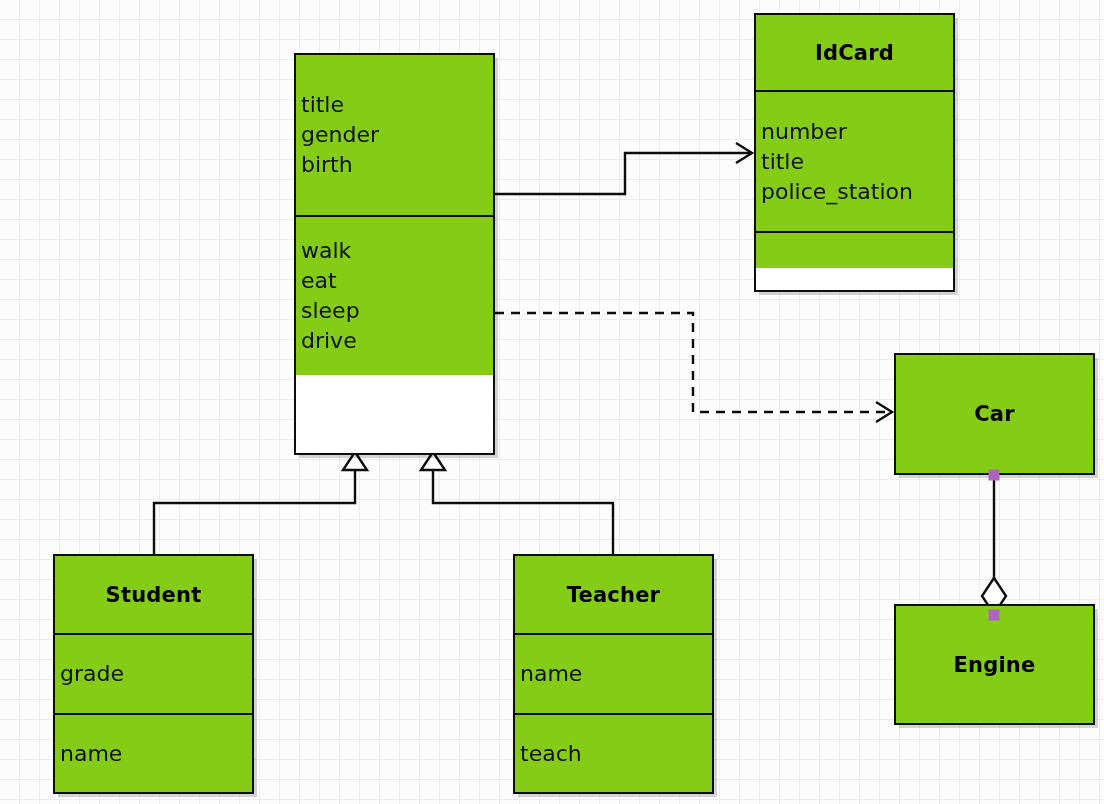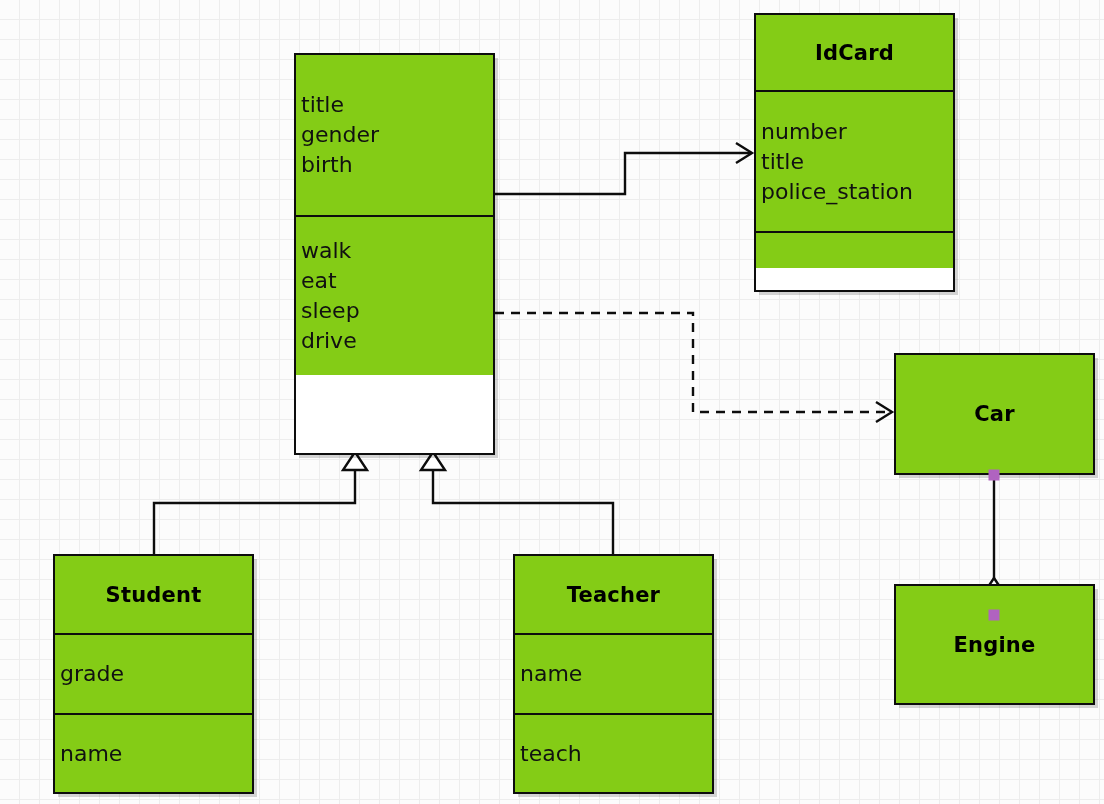--- a/index.html
+++ b/index.html
@@ -76,21 +76,21 @@
   #class-person .s-ops   { height: 160px; }
 
   #class-idcard  { left: 754px; top: 13px;  width: 201px; height: 279px; }
   #class-idcard .s-title { height: 75px; }
   #class-idcard .s-attrs { height: 141px; }
   #class-idcard .s-ops   { height: 37px; }
 
   #class-car     { left: 894px; top: 353px; width: 201px; height: 122px; }
   #class-car .s-title { height: 118px; }
 
-  #class-engine  { left: 894px; top: 584px; width: 201px; height: 121px; text-align: center; }
+  #class-engine  { left: 894px; top: 604px; width: 201px; height: 121px; text-align: center; }
   #class-engine .s-title { height: 117px; }
 
   #class-student { left: 53px;  top: 554px; width: 201px; height: 240px; }
   #class-student .s-title { height: 77px; text-align: center; }
   #class-student .s-attrs { height: 80px; }
   #class-student .s-ops   { height: 79px; }
 
   #class-teacher { left: 513px; top: 554px; width: 201px; height: 240px; }
   #class-teacher .s-title { height: 77px; }
   #class-teacher .s-attrs { height: 80px; }

